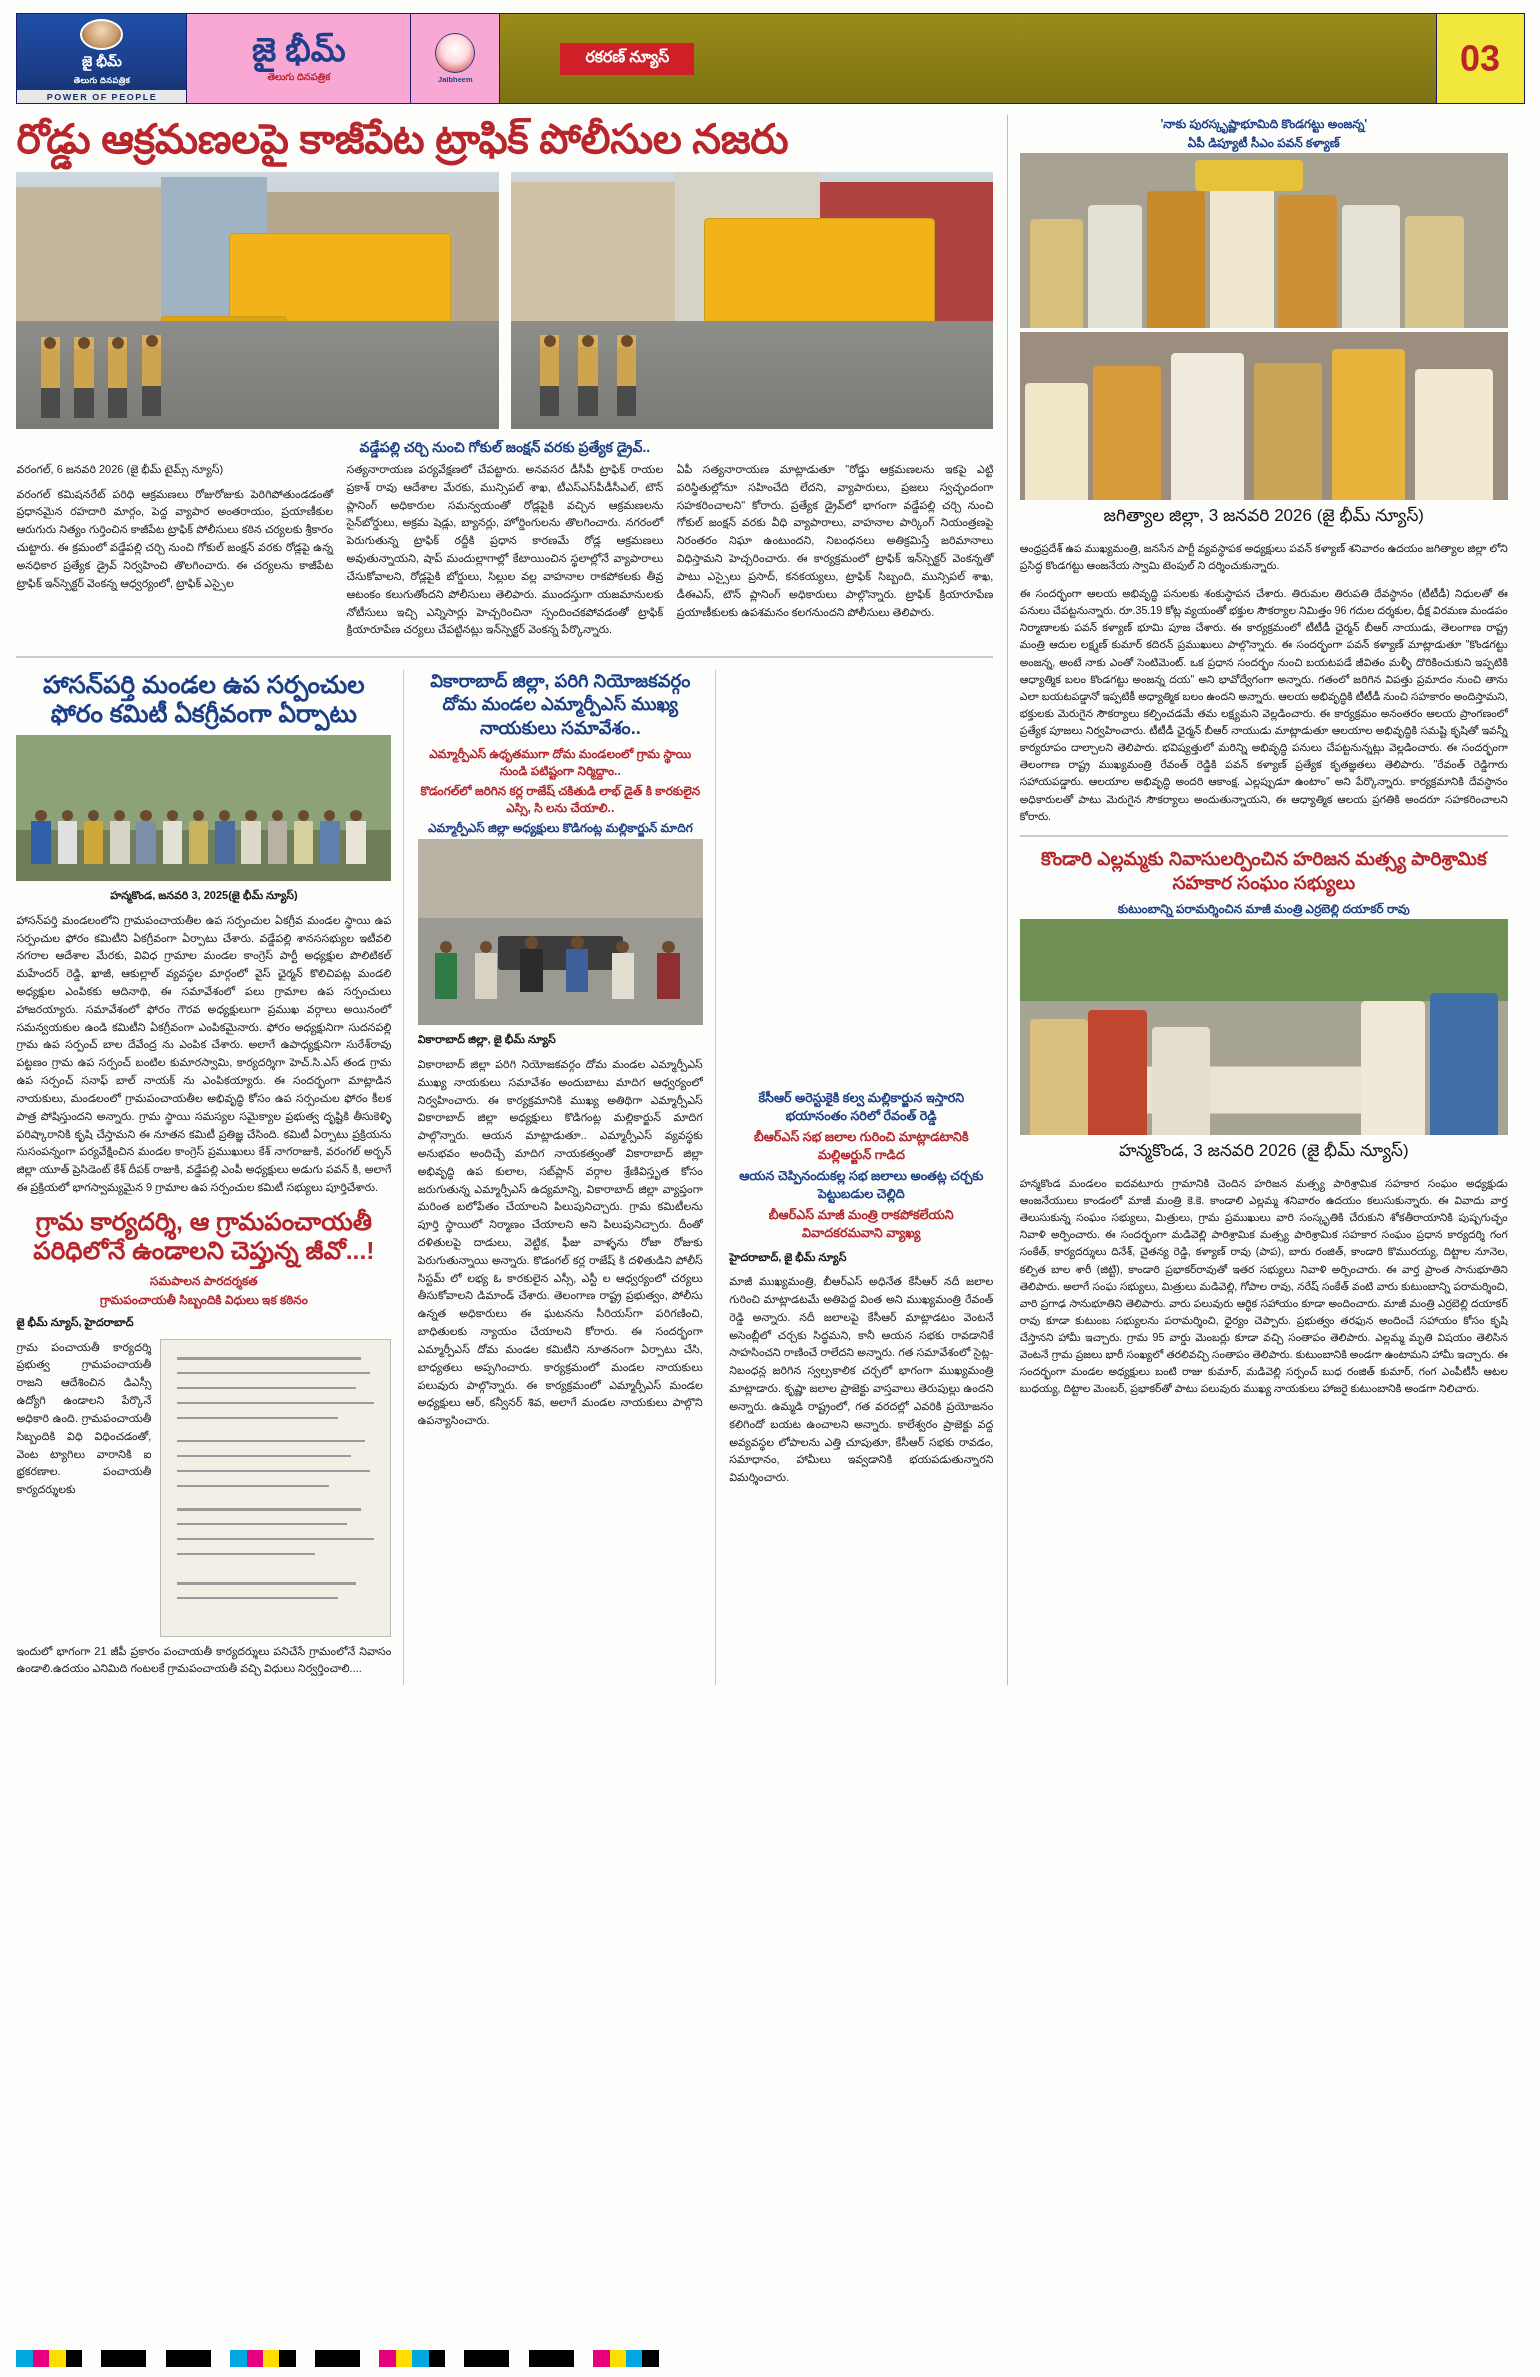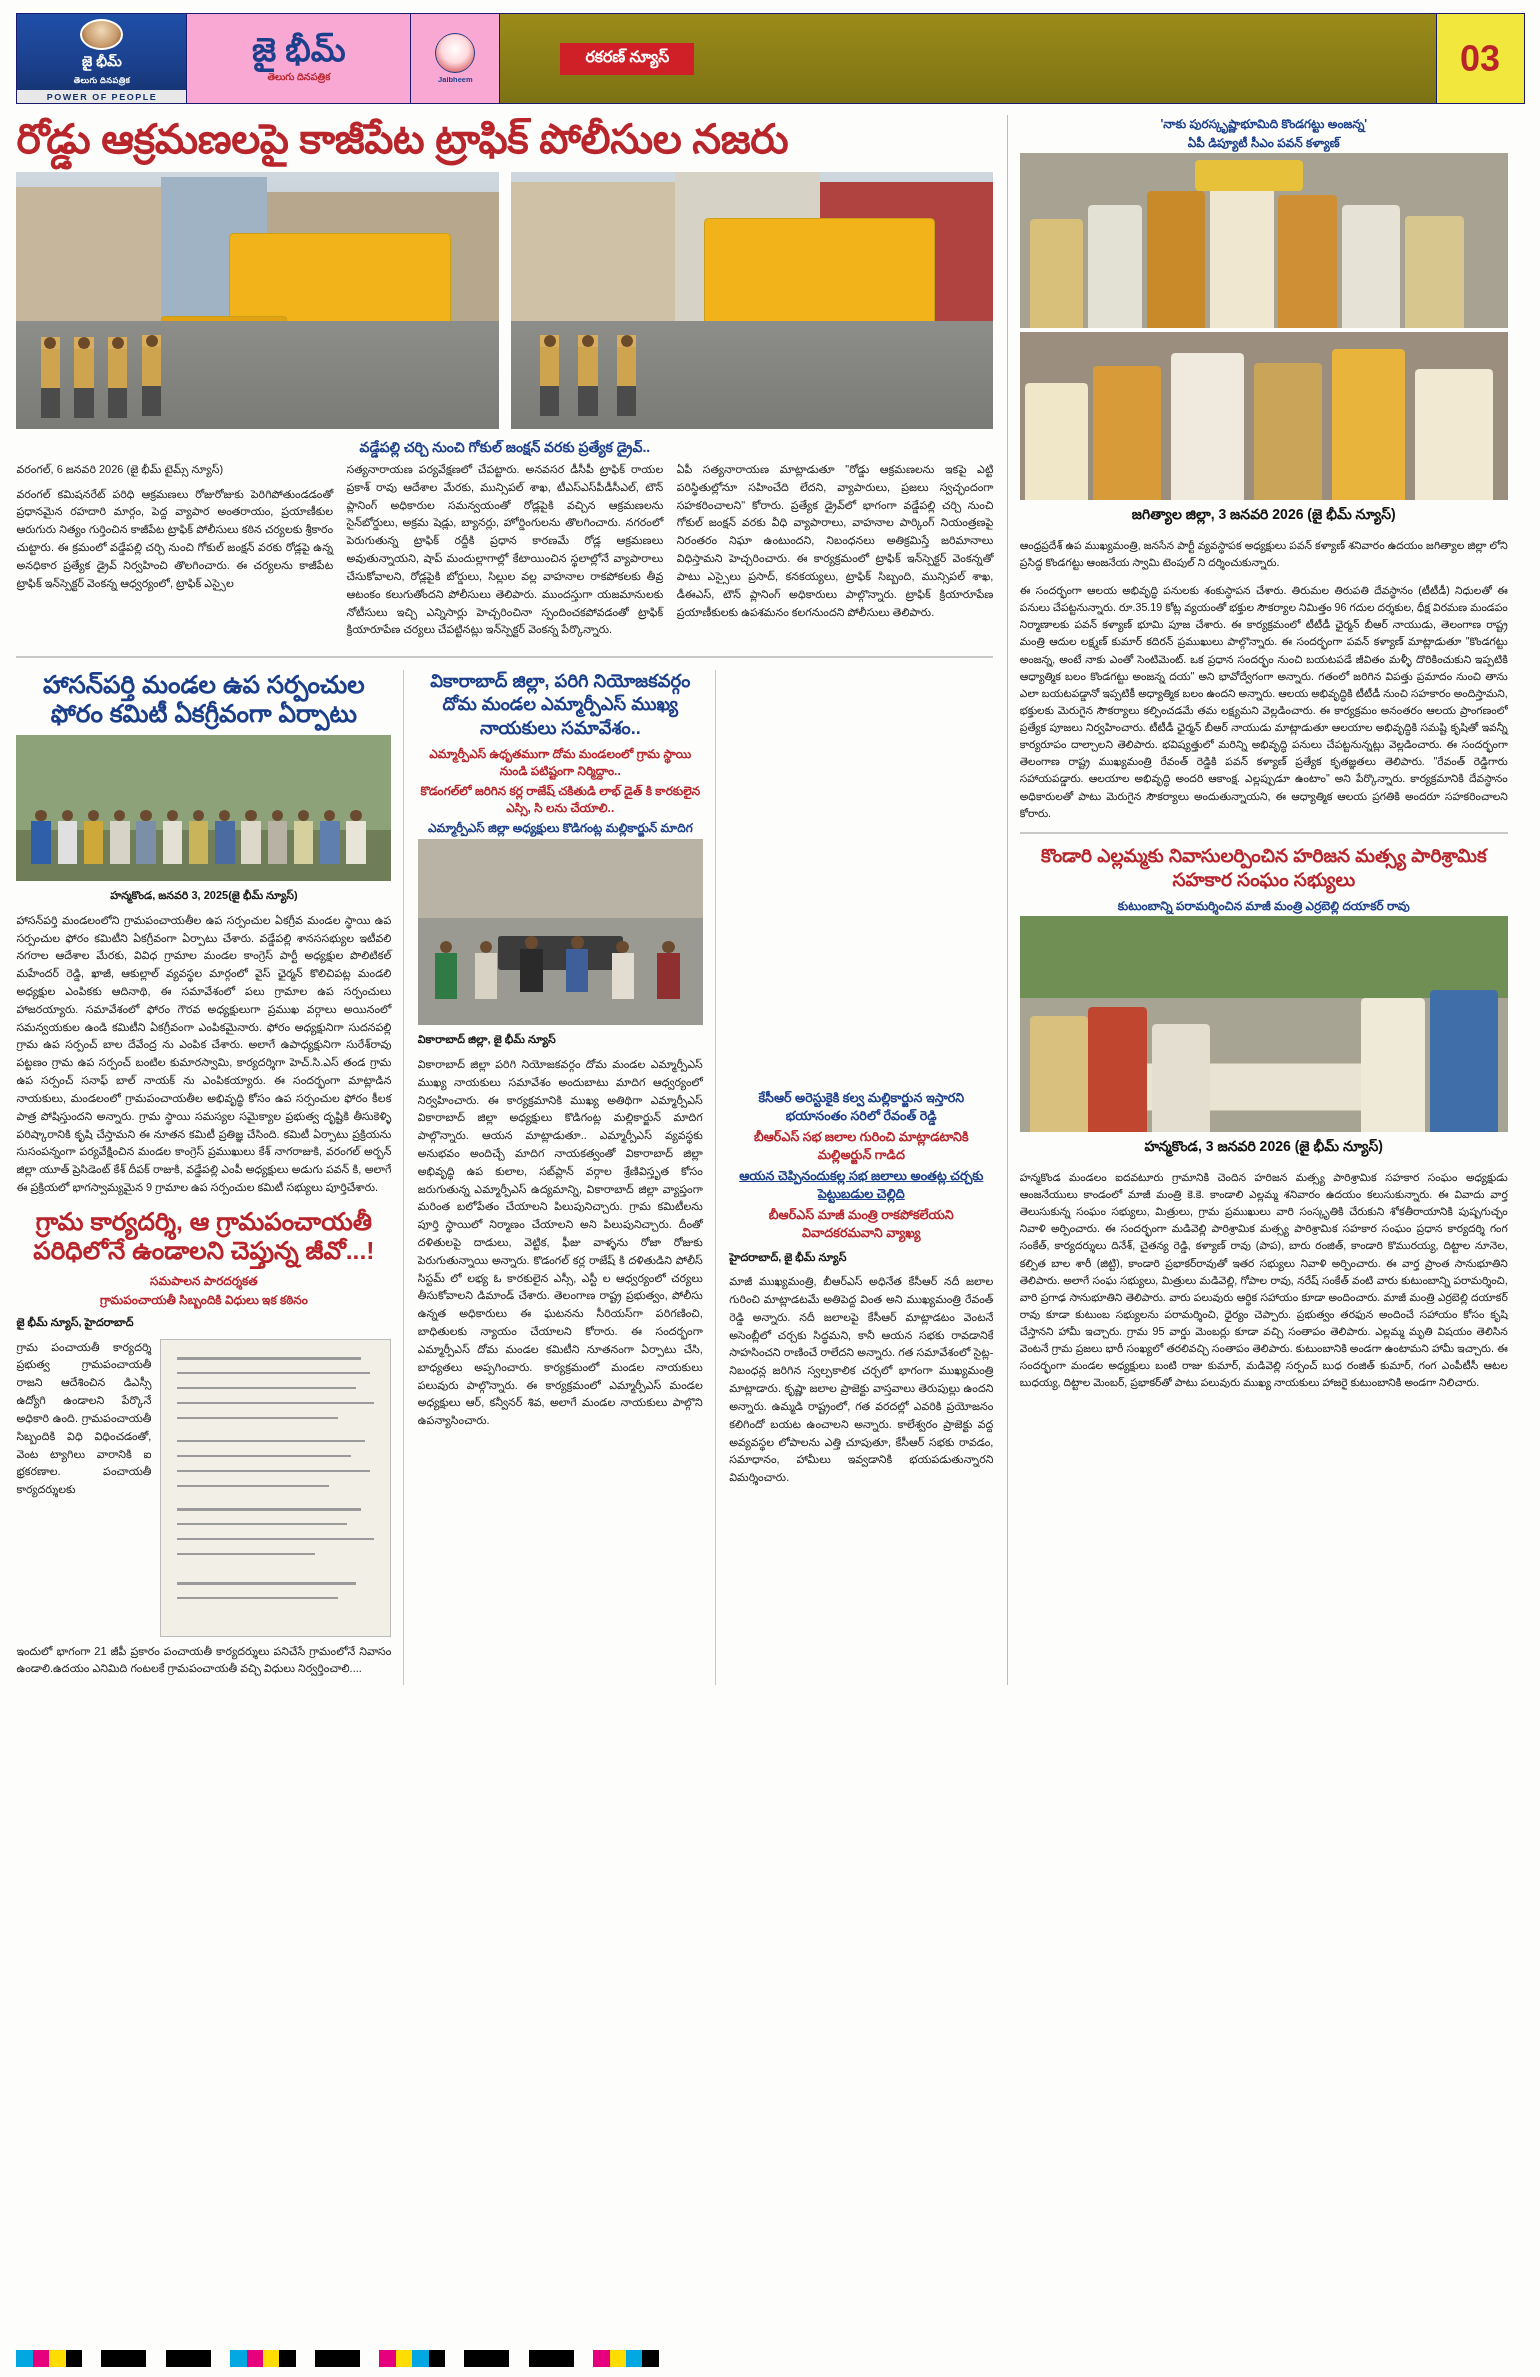--- a/index.html
+++ b/index.html
@@ -222,21 +222,21 @@
     font-size: 18.6px;
     line-height:1.28;
     margin: 0 0 6px 0;
   }
   .r-sub {
     text-align:center; color:#1b3f8a; font-weight:bold; font-size:12px; line-height:1.4; margin:1.5px 0;
   }
   .r-photo1 { width:100%; height: 175px; background:#a8a293; position:relative; overflow:hidden;}
   .r-photo2 { width:100%; height: 168px; background:#9c8e7e; position:relative; overflow:hidden; margin-top:4.5px;}
   .r-photo3 { width:100%; height: 216px; background:#8fa07a; position:relative; overflow:hidden;}
-  .r-date { text-align:center; font-weight:bold; font-size:14px; margin:6px 0 4.5px 0; }
+  .r-date { text-align:center; font-weight:normal; font-size:17px; margin:6px 0 4.5px 0; }
   .r-body { font-size: 10.7px; line-height:1.6; text-align:justify; }
 
   .crowd { position:absolute; inset:0; }
   .crowd .p { position:absolute; bottom:0; border-radius: 4.5px 4.5px 0 0; }
 
   
   .footer {
     position:absolute;
     left: 16.4px; right: 16.4px; bottom: 10.4px;
     display:flex; gap: 19.4px; align-items:center;
@@ -483,21 +483,21 @@
               </div>
           </div>
           <p class="body" style="font-weight:bold;margin-top:6px;">వికారాబాద్ జిల్లా, జై భీమ్ న్యూస్</p>
           <p class="body">వికారాబాద్ జిల్లా పరిగి నియోజకవర్గం దోమ మండల ఎమ్మార్పీఎస్ ముఖ్య నాయకులు సమావేశం అందుబాటు మాదిగ ఆధ్వర్యంలో నిర్వహించారు. ఈ కార్యక్రమానికి ముఖ్య అతిథిగా ఎమ్మార్పీఎస్ వికారాబాద్ జిల్లా అధ్యక్షులు కొడిగంట్ల మల్లికార్జున్ మాదిగ పాల్గొన్నారు. ఆయన మాట్లాడుతూ.. ఎమ్మార్పీఎస్ వ్యవస్థకు అనుభవం అందిచ్చే మాదిగ నాయకత్వంతో వికారాబాద్ జిల్లా అభివృద్ధి ఉప కులాల, సబ్‌ప్లాన్ వర్గాల శ్రేణివిస్తృత కోసం జరుగుతున్న ఎమ్మార్పీఎస్ ఉద్యమాన్ని, వికారాబాద్ జిల్లా వ్యాప్తంగా మరింత బలోపేతం చేయాలని పిలుపునిచ్చారు. గ్రామ కమిటీలను పూర్తి స్థాయిలో నిర్మాణం చేయాలని అని పిలుపునిచ్చారు. దీంతో దళితులపై దాడులు, వెట్టిక, ఫీజు వాళ్ళను రోజా రోజుకు పెరుగుతున్నాయి అన్నారు. కొడంగల్ కర్ల రాజేష్ కి దళితుడిని పోలీస్ సిస్టమ్ లో లభ్య ఓ కారకులైన ఎస్సీ, ఎస్టీ ల ఆధ్వర్యంలో చర్యలు తీసుకోవాలని డిమాండ్ చేశారు. తెలంగాణ రాష్ట్ర ప్రభుత్వం, పోలీసు ఉన్నత అధికారులు ఈ ఘటనను సీరియస్‌గా పరిగణించి, బాధితులకు న్యాయం చేయాలని కోరారు. ఈ సందర్భంగా ఎమ్మార్పీఎస్ దోమ మండల కమిటీని నూతనంగా ఏర్పాటు చేసి, బాధ్యతలు అప్పగించారు. కార్యక్రమంలో మండల నాయకులు పలువురు పాల్గొన్నారు. ఈ కార్యక్రమంలో ఎమ్మార్పీఎస్ మండల అధ్యక్షులు ఆర్, కన్వీనర్ శివ, అలాగే మండల నాయకులు పాల్గొని ఉపన్యాసించారు.</p>
         </div>
 
         <div class="box-c">
           <div style="height:417px;"></div>
           <div class="blue-line" style="font-size:12.7px;">కేసీఆర్ అరెస్టుకైకి కల్వ మల్లికార్జున ఇస్తారని భయానంతం సరిలో రేవంత్ రెడ్డి</div>
           <div class="red-line" style="font-size:12.7px;">బీఆర్ఎస్ సభ జలాల గురించి మాట్లాడటానికి మల్లిఅర్జున్ గాడిద</div>
-          <div class="blue-line" style="font-size:12.7px;text-decoration:underline;">ఆయన చెప్పినందుకల్ల సభ జలాలు అంతట్ల చర్చకు పెట్టుబడుల చెల్లిది</div>
+          <div class="blue-line" style="font-size:12.7px;">ఆయన చెప్పినందుకల్ల సభ జలాలు అంతట్ల చర్చకు పెట్టుబడుల చెల్లిది</div>
           <div class="red-line" style="font-size:12.7px;">బీఆర్ఎస్ మాజీ మంత్రి రాకపోకలేయని వివాదకరమవాని వ్యాఖ్య</div>
           <p class="body" style="font-weight:bold;margin-top:6px;">హైదరాబాద్, జై భీమ్ న్యూస్</p>
           <p class="body">మాజీ ముఖ్యమంత్రి, బీఆర్ఎస్ అధినేత కేసీఆర్ నదీ జలాల గురించి మాట్లాడటమే అతిపెద్ద వింత అని ముఖ్యమంత్రి రేవంత్ రెడ్డి అన్నారు. నదీ జలాలపై కేసీఆర్ మాట్లాడటం వెంటనే అసెంబ్లీలో చర్చకు సిద్ధమని, కానీ ఆయన సభకు రావడానికే సాహసించని రాణించే రాలేదని అన్నారు. గత సమావేశంలో సైట్ల-నిబంధన్ల జరిగిన స్వల్పకాలిక చర్చలో భాగంగా ముఖ్యమంత్రి మాట్లాడారు. కృష్ణా జలాల ప్రాజెక్టు వాస్తవాలు తెరుపుల్లు ఉందని అన్నారు. ఉమ్మడి రాష్ట్రంలో, గత వరదల్లో ఎవరికి ప్రయోజనం కలిగిందో బయట ఉంచాలని అన్నారు. కాలేశ్వరం ప్రాజెక్టు వద్ద అవ్యవస్థల లోపాలను ఎత్తి చూపుతూ, కేసీఆర్ సభకు రావడం, సమాధానం, హామీలు ఇవ్వడానికి భయపడుతున్నారని విమర్శించారు.</p>
         </div>
       </div>
     </div>
 
     <div class="col-right">
 
       <div class="r-sub">'నాకు పురస్కృష్ణాభూమిది కొండగట్టు అంజన్న'</div>

